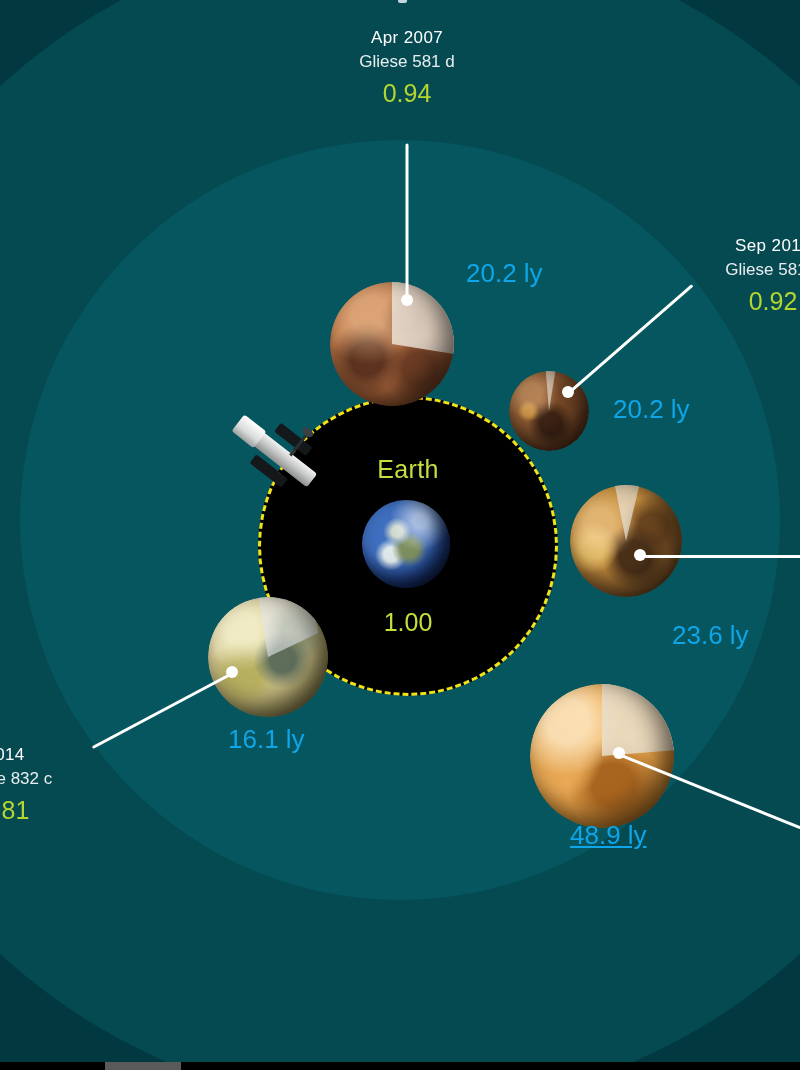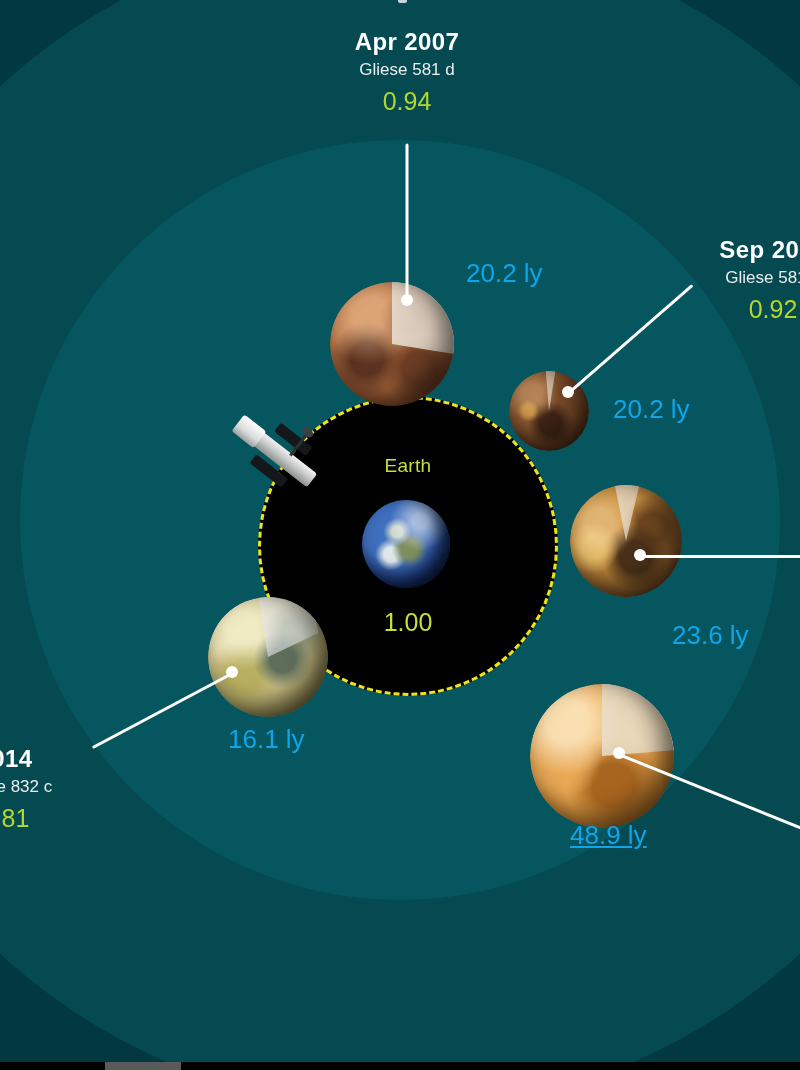--- a/index.html
+++ b/index.html
@@ -49,21 +49,21 @@
     border: 3px dashed #f2e318;
     box-sizing: border-box;
   }
   #earth-label {
     position: absolute;
     left: 258px;
     top: 455px;
     width: 300px;
     text-align: center;
     color: #c8de3c;
-    font-size: 19px;
+    font-size: 25px;
     letter-spacing: .3px;
   }
   #earth-globe {
     position: absolute;
     left: 362px;
     top: 500px;
     width: 88px;
     height: 88px;
     border-radius: 50%;
     background:
@@ -238,22 +238,22 @@
     width: 12px;
     height: 12px;
     border-radius: 50%;
     background: #ffffff;
   }
 
   
   .callout { position: absolute; }
   .callout .year {
     color: #ffffff;
-    font-size: 24px;
-    font-weight: bold;
+    font-size: 17px;
+    font-weight: normal;
     letter-spacing: .4px;
     white-space: nowrap;
   }
   .callout .pname {
     color: #e9eef0;
     font-size: 17px;
     margin-top: 4px;
     white-space: nowrap;
   }
   .callout .esi {

